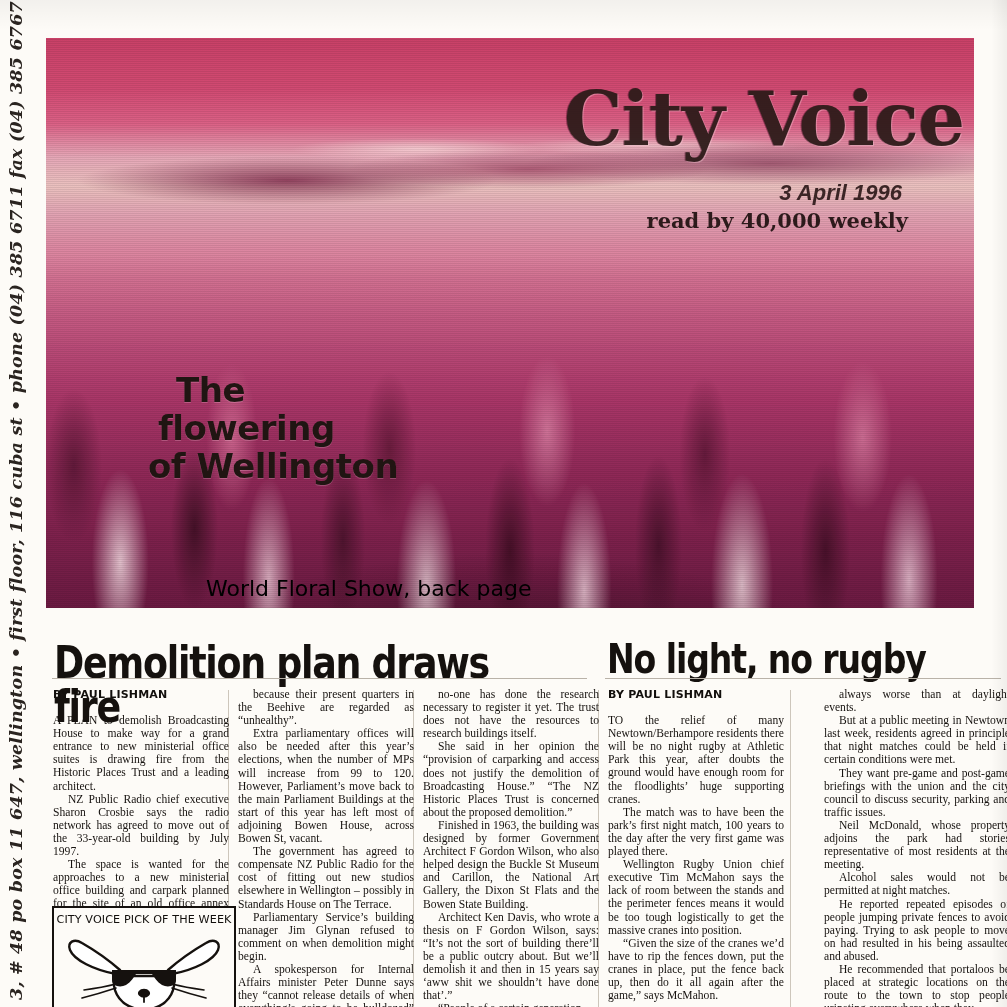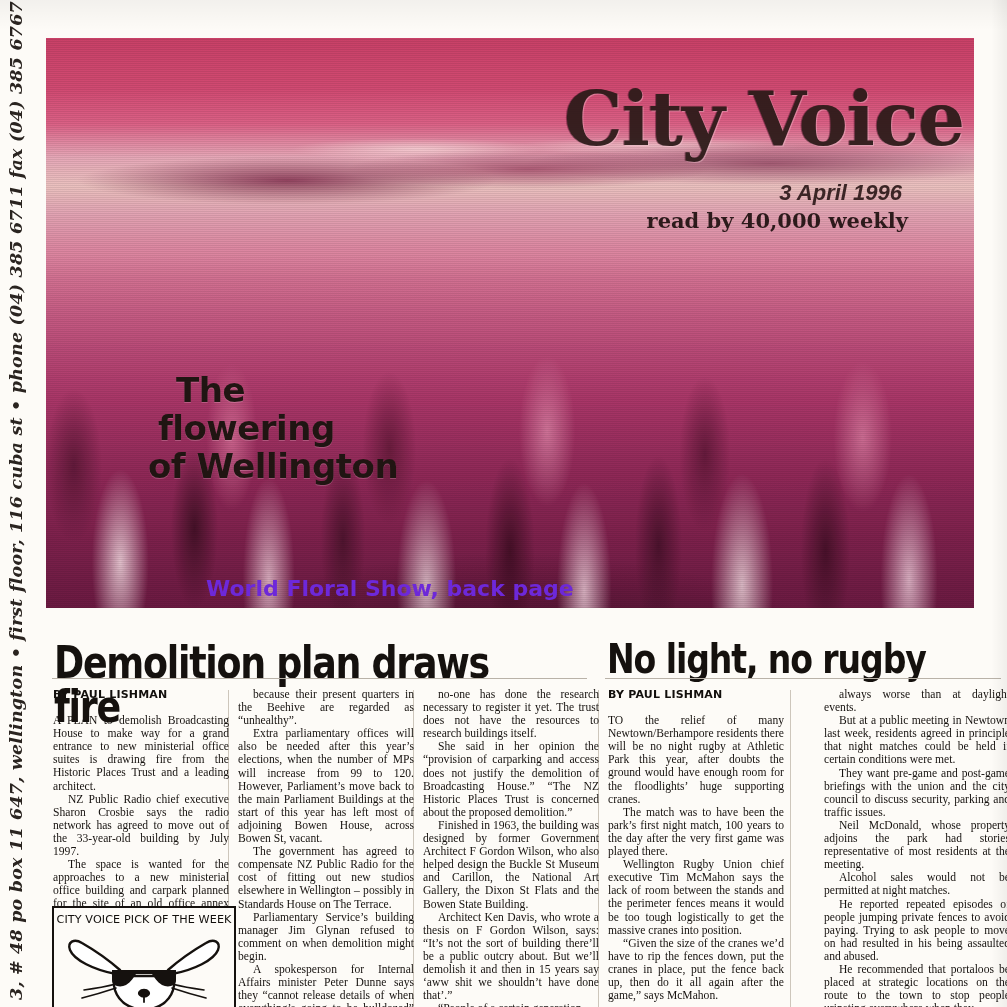--- a/index.html
+++ b/index.html
@@ -129,22 +129,22 @@
     font-weight:bold;
     font-size:34px;line-height:1.12;
     color:#201512;
     letter-spacing:-.5px;
     text-shadow:0 1px 0 rgba(255,225,235,.22);
   }
   #overlay .l2{margin-left:-18px;}
   #overlay .l3{margin-left:-28px;}
   #kicker{
     position:absolute;left:160px;top:538px;
-    font-family:"DejaVu Sans",sans-serif;font-weight:bold;
-    font-size:22px;color:#6d28d9;letter-spacing:0;text-align:center;
+    font-family:"DejaVu Sans",sans-serif;font-weight:normal;
+    font-size:22px;color:#000000;letter-spacing:0;text-align:center;
   }
 
   
   #hl-left{
     position:absolute;left:54px;top:612px;width:530px;
     font-family:"DejaVu Sans Condensed","DejaVu Sans",sans-serif;
     font-weight:bold;font-size:44px;line-height:1;
     letter-spacing:-1.4px;color:#15110e;
     transform:scaleX(.92);transform-origin:left center;
   }

